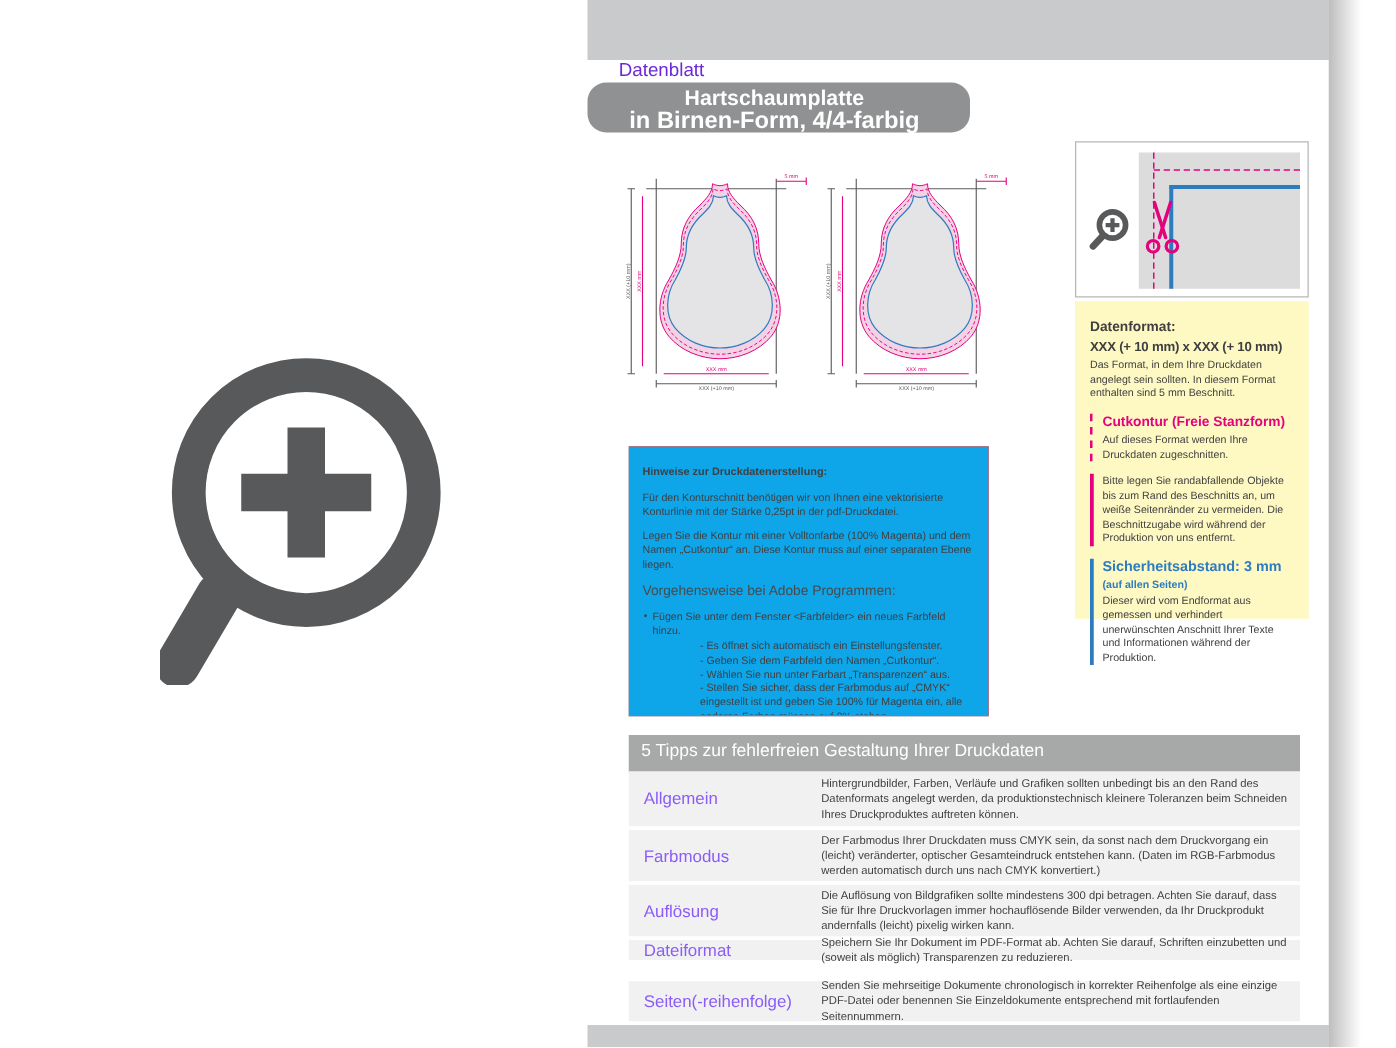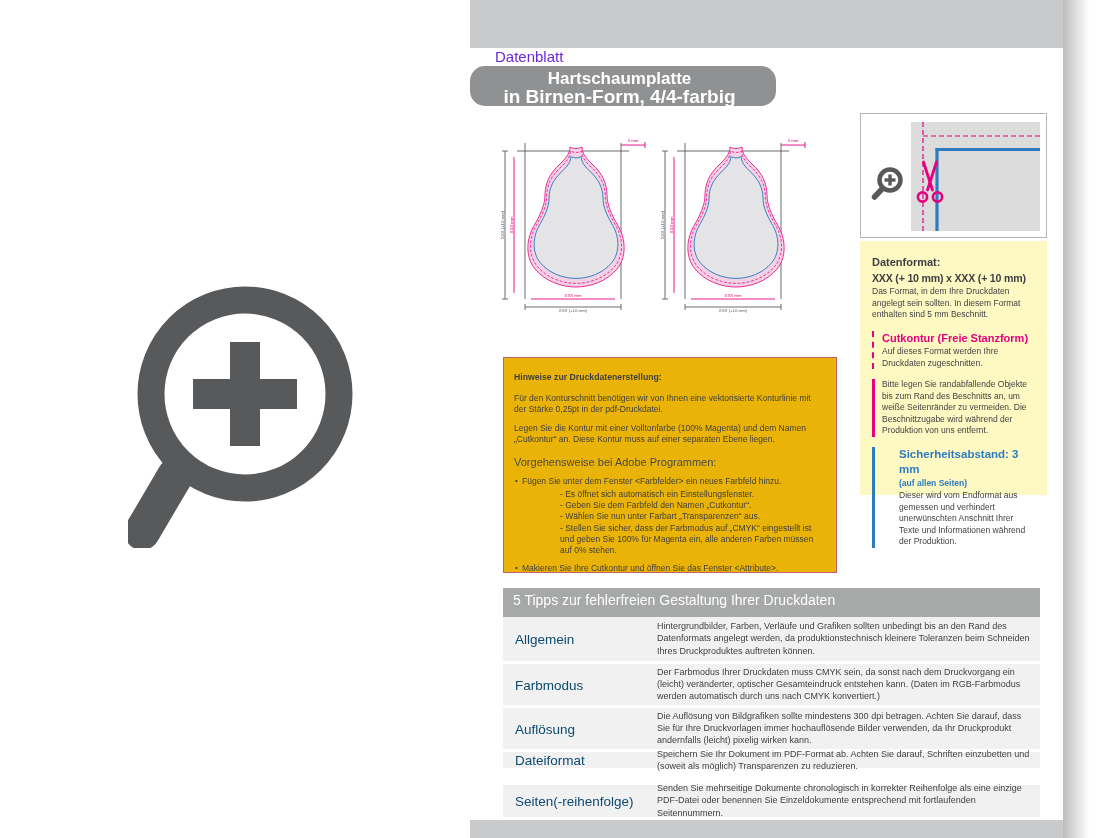--- a/index.html
+++ b/index.html
@@ -24,52 +24,52 @@
   .dg1{left:497px;} .dg2{left:657px;}
   .dim-dark{stroke:#5a5b5d;stroke-width:0.9;fill:none;}
   .dim-mag{stroke:#e5007d;stroke-width:0.9;fill:none;}
   .lbl{font-size:4.3px;}
   .lbl.mag{fill:#e5007d;} .lbl.dark{fill:#5a5b5d;}
   .pear-outer{fill:#f4d2e6;stroke:#e5007d;stroke-width:0.8;}
   .pear-dash{fill:none;stroke:#e5007d;stroke-width:0.8;stroke-dasharray:3 1.8;}
   .pear-inner{fill:#e4e4e6;stroke:#2e7cc0;stroke-width:1.1;}
 
   
-  .notes-box{left:503px;top:357px;width:334px;height:216px;background:#eab308;
+  .notes-box{left:503px;top:357px;width:288px;height:216px;background:#0ea5e9;
              border:1px solid #c4606a;box-sizing:border-box;padding:14px 12px 0 10px;
              font-size:8.5px;line-height:1.33;color:#3f3f41;overflow:hidden;}
   .notes-box h4{margin:0 0 9px 0;font-size:8.7px;font-weight:bold;}
   .notes-box p{margin:0 0 8px 0;}
   .notes-box .proc{font-size:11px;color:#4a4a4c;margin:9px 0 7px 0;}
   .bullet{position:relative;padding-left:8px;margin:0 0 1px 0;}
   .bullet::before{content:"\2022";position:absolute;left:1px;top:0;font-size:8px;color:#3f3f41;}
   .subitem{margin-left:46px;}
   .bullet2{margin-top:7px;}
 
   
   .detail-box{left:860px;top:113px;width:187px;height:125px;background:#fff;
               border:1px solid #b5b6b7;box-sizing:border-box;}
   .info-box{left:860px;top:241px;width:187px;height:254px;background:#fef9c3;
             box-sizing:border-box;padding:14px 12px 0 12px;font-size:8.5px;line-height:1.35;}
   .info-box .h-df{font-size:11px;font-weight:bold;margin:0;}
   .info-box .v-df{font-size:10.6px;font-weight:bold;margin:1px 0 1px 0;letter-spacing:-0.2px;}
   .blk{margin-top:10px;}
   .bar-mag{border-left:3px solid #e5007d;padding-left:7px;}
   .bar-mag-dash{border-left:2px dashed #e5007d;padding-left:8px;}
-  .bar-blue{border-left:3px solid #2e7cc0;padding-left:24px;}
+  .bar-blue{border-left:3px solid #2e7cc0;padding-left:7px;}
   .h-cut{font-size:11px;font-weight:bold;color:#e5007d;margin:0 0 1px 0;}
   .h-safe{font-size:11.5px;font-weight:bold;color:#2e7cc0;margin:0;}
   .sub-safe{font-size:8.5px;font-weight:bold;color:#2e7cc0;margin:0 0 1px 0;}
 
   
   .tips-bar{left:503px;top:588px;width:537px;height:30px;background:#a7a8a8;color:#fff;
             font-size:14px;line-height:24px;padding-left:10px;box-sizing:border-box;}
   .tip-row{position:absolute;left:503px;width:537px;background:#f1f1f2;}
   .tip-label{position:absolute;left:12px;top:50%;transform:translateY(-50%);
-             font-size:13.5px;color:#0c4a6e;}
+             font-size:13.5px;color:#8b5cf6;}
   .tip-text{position:absolute;left:154px;top:50%;transform:translateY(-50%);
             width:378px;font-size:9px;line-height:1.38;color:#3f3f41;}
   .r1{top:617px;height:44px;} .r2{top:664px;height:41px;} .r3{top:708px;height:41px;}
   .r4{top:752px;height:16px;} .r5{top:785px;height:32px;}
 </style>
 </head>
 <body>
 
 <div class="canvas">
 

